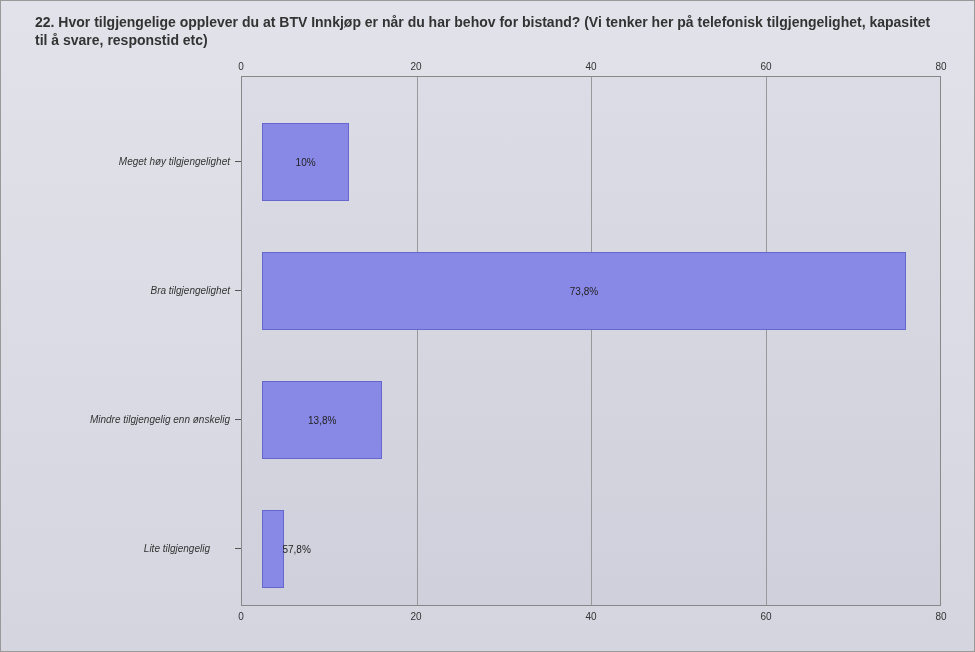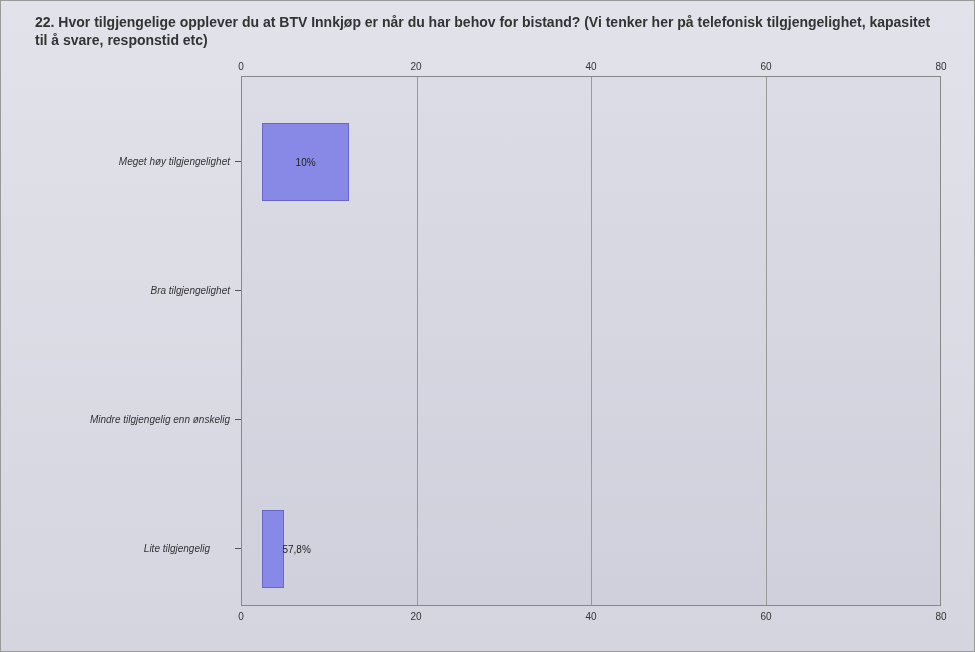--- a/index.html
+++ b/index.html
@@ -114,20 +114,26 @@
 
   <div class="chart-area">
 
     <div class="grid-line-v" style="left:25%"></div>
     <div class="grid-line-v" style="left:50%"></div>
     <div class="grid-line-v" style="left:75%"></div>
 
     <div class="bar" style="top:46px; width:12.5%">
       <span class="bar-label">10%</span>
     </div>
+    <div class="bar" style="top:175px; width:92.25%">
+      <span class="bar-label">73,8%</span>
+    </div>
+    <div class="bar" style="top:304px; width:17.25%">
+      <span class="bar-label">13,8%</span>
+    </div>
     <div class="bar" style="top:433px; width:3.125%">
       <span class="bar-label" style="left:auto; right:-28px; transform:translateY(-50%);">57,8%</span>
     </div>
   </div>
 
   <div class="y-axis-label" style="top:155px; right:744px;">Meget høy tilgjengelighet</div>
   <div class="y-tick" style="top:160px;"></div>
 
   <div class="y-axis-label" style="top:284px; right:744px;margin-left:40px;">Bra tilgjengelighet</div>
   <div class="y-tick" style="top:289px;"></div>

